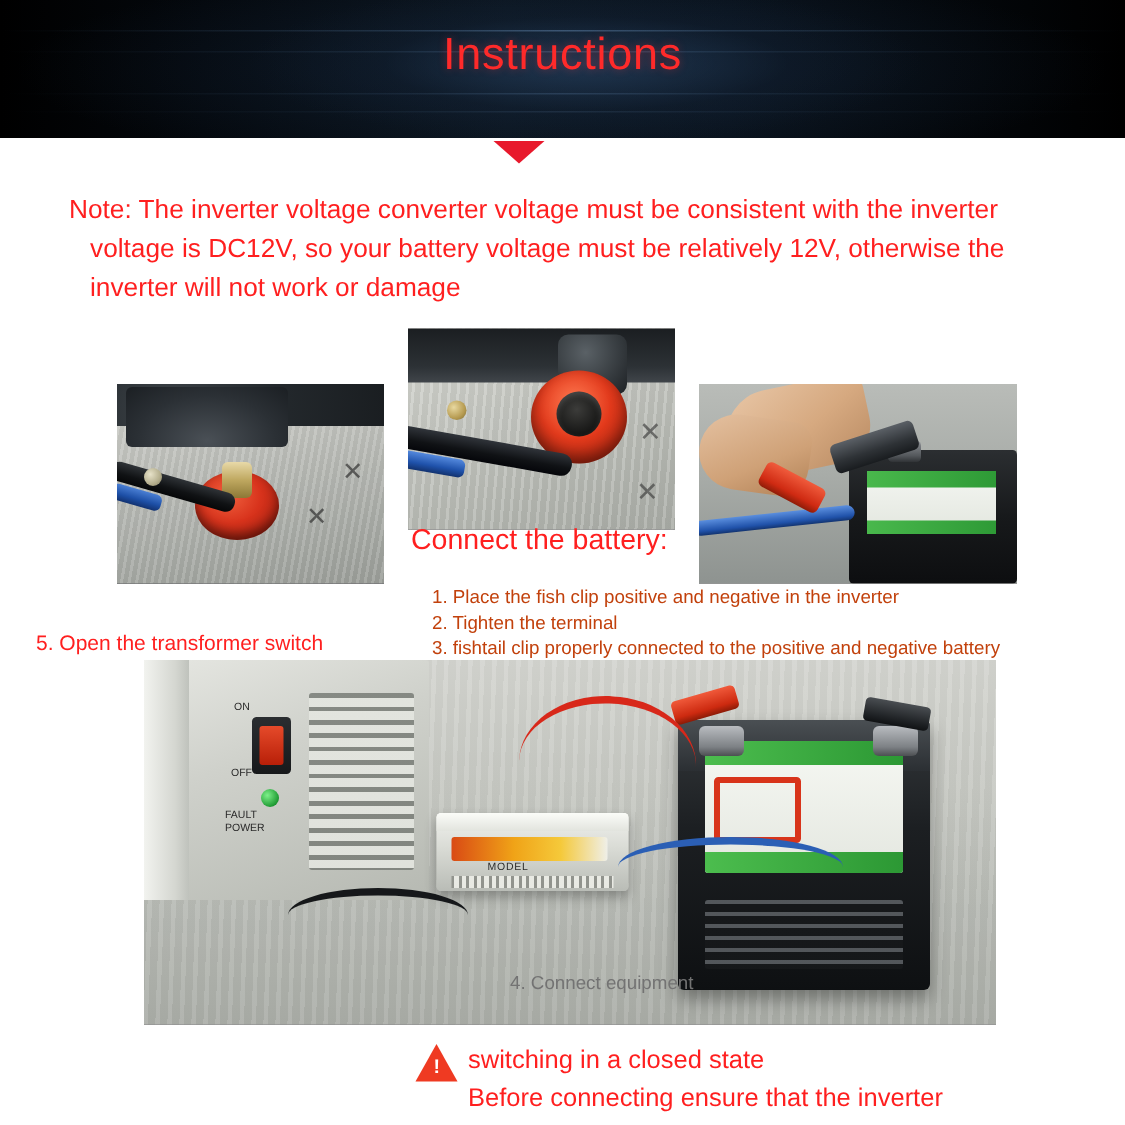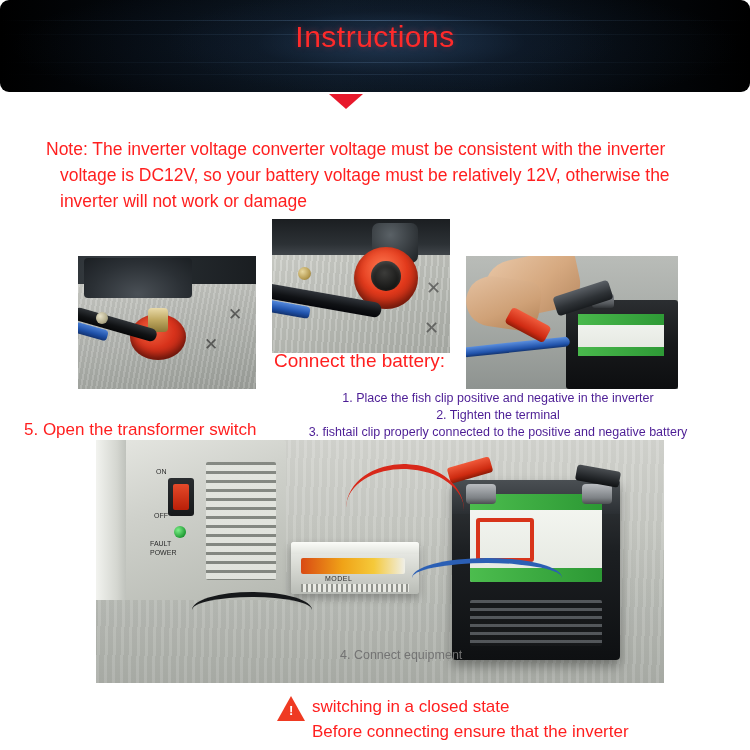--- a/index.html
+++ b/index.html
@@ -21,21 +21,20 @@
   .banner {
     position: relative;
     width: 750px;
     height: 92px;
     background: #000000;
     background-image:
       radial-gradient(ellipse 300px 70px at 52% 46%, rgba(45,75,110,0.55) 0%, rgba(20,35,55,0.25) 45%, rgba(0,0,0,0) 75%),
       radial-gradient(ellipse 520px 100px at 50% 50%, rgba(25,45,70,0.45) 0%, rgba(0,0,0,0) 70%),
       linear-gradient(90deg, #000 0%, #04080d 18%, #0a131c 45%, #081019 65%, #000 100%);
     overflow: hidden;
-    border-radius: 9px;
   }
   .banner .streak {
     position: absolute;
     left: 0; right: 0;
     height: 1px;
     background: linear-gradient(90deg, rgba(0,0,0,0) 0%, rgba(120,170,220,0.18) 35%, rgba(150,200,255,0.30) 50%, rgba(120,170,220,0.18) 65%, rgba(0,0,0,0) 100%);
   }
   .banner .s1 { top: 20px; }
   .banner .s2 { top: 34px; opacity: .6; }
   .banner .s3 { top: 62px; opacity: .5; }
@@ -59,21 +58,21 @@
     left: 329px;
     width: 0; height: 0;
     border-left: 17px solid transparent;
     border-right: 17px solid transparent;
     border-top: 15px solid #e8192c;
   }
 
   
   .note {
     position: absolute;
-    top: 136px;
+    top: 126px;
     left: 46px;
     width: 670px;
     color: #ff1f1f;
     font-size: 17.5px;
     line-height: 26px;
   }
   .note .l2 { padding-left: 14px; }
   .note .l3 { padding-left: 14px; }
 
   
@@ -391,30 +390,29 @@
   .connect-title {
     position: absolute;
     left: 274px; top: 350px;
     color: #ff1f1f;
     font-size: 19px;
   }
   .steps {
     position: absolute;
     left: 288px; top: 390px;
     width: 420px;
-    color: #4c1d95;
+    color: #c2410c;
     font-size: 12.5px;
     line-height: 17px;
-    text-align: center;
   }
   .step5 {
     position: absolute;
     left: 24px; top: 420px;
     color: #ff1f1f;
-    font-size: 17px;
+    font-size: 14px;
   }
   .caption4 {
     position: absolute;
     left: 340px; top: 648px;
     color: #737373;
     font-size: 12.5px;
   }
 
   
   .footer {

